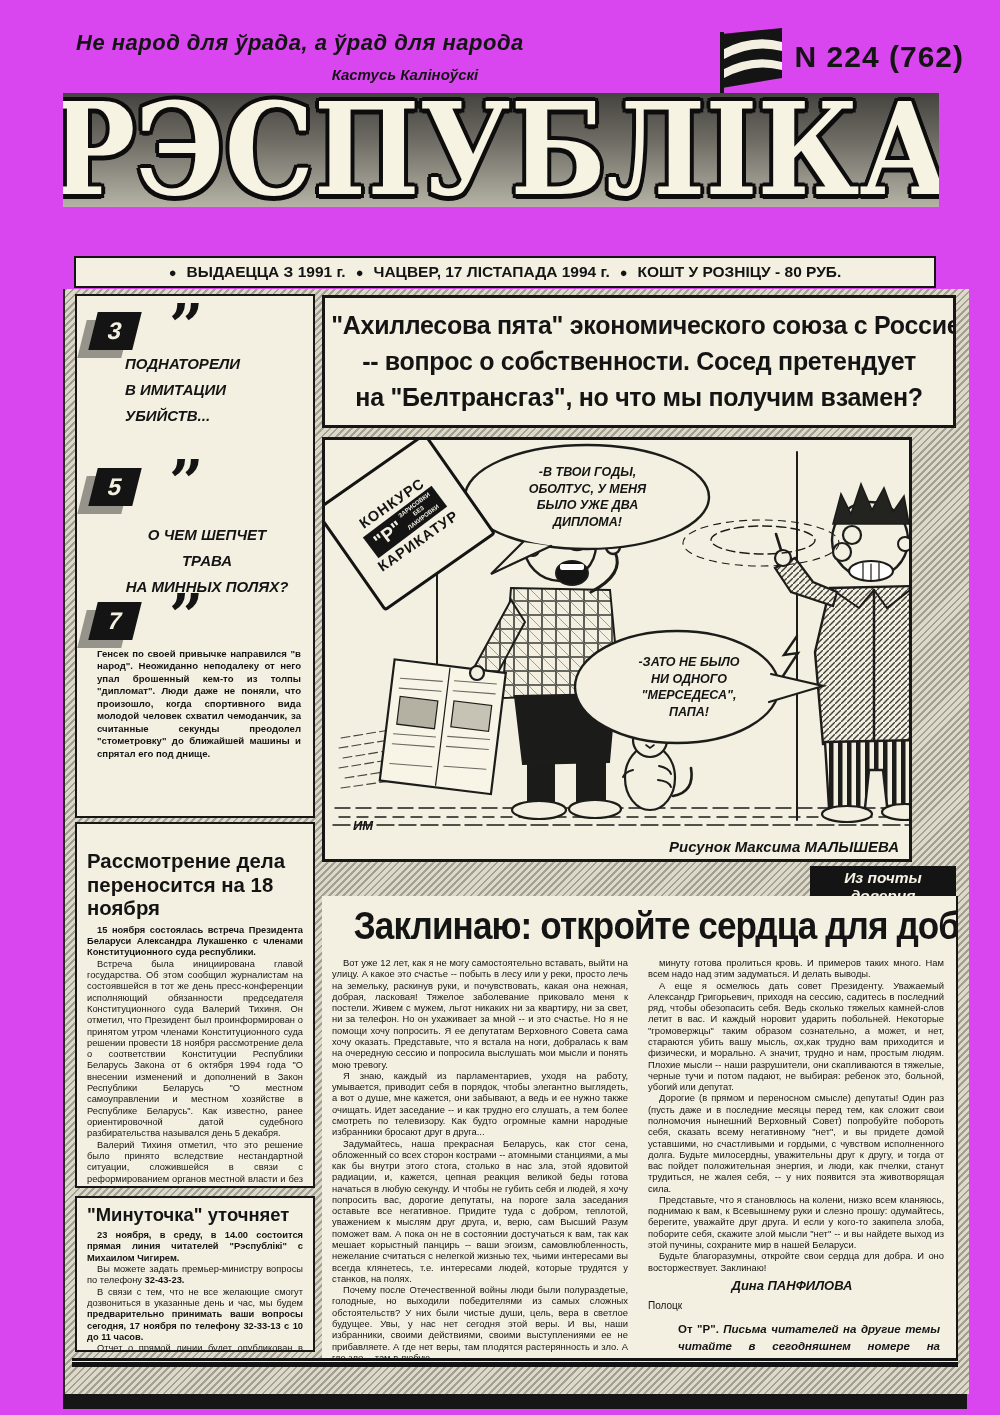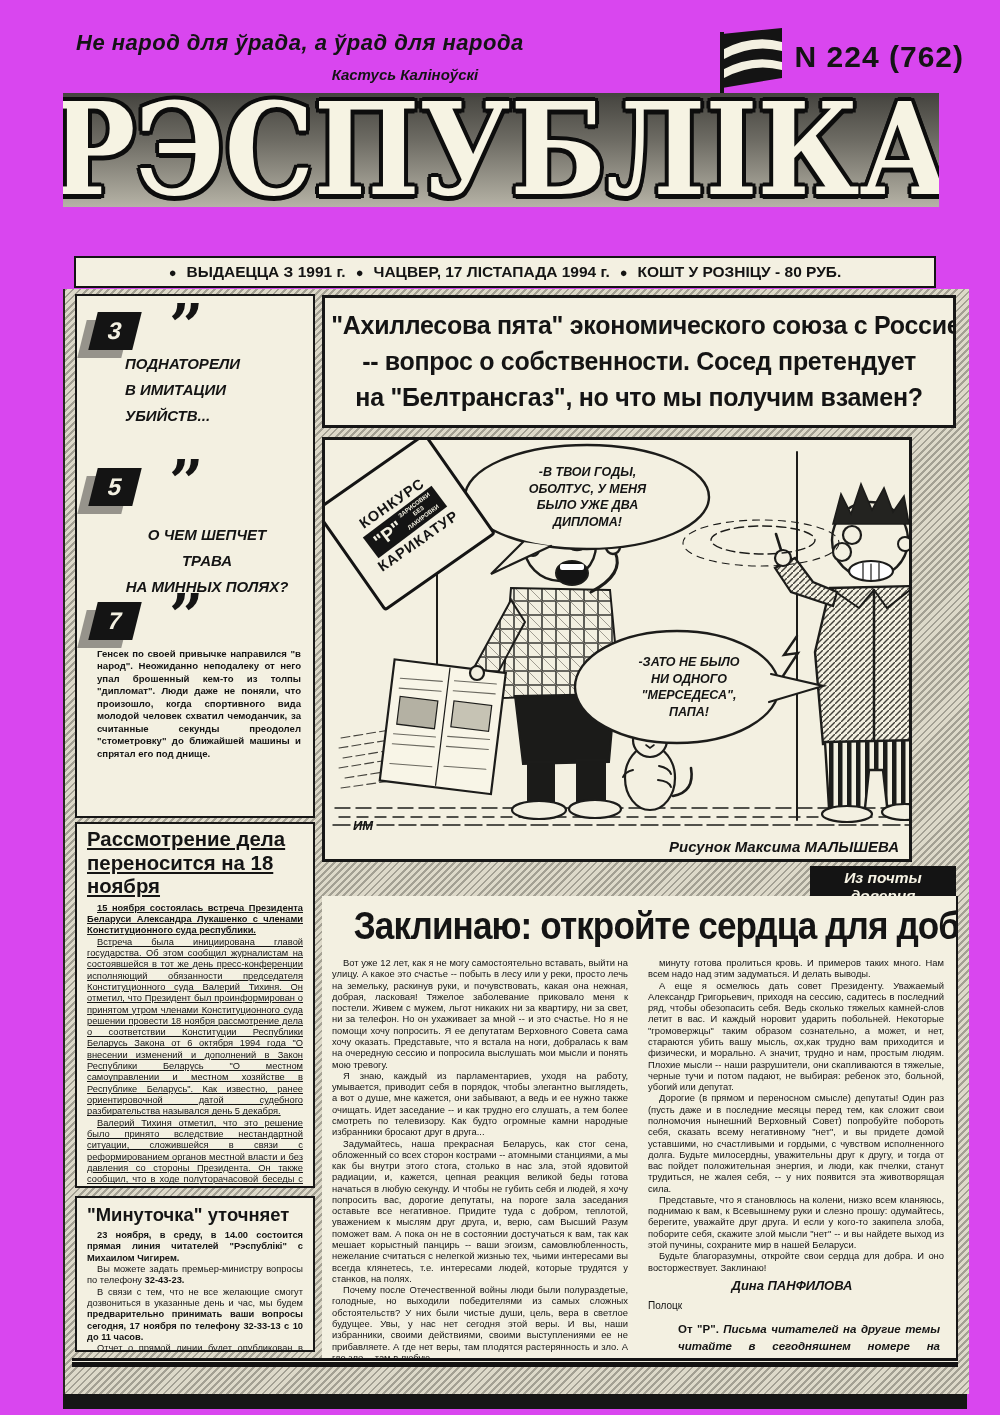--- a/index.html
+++ b/index.html
@@ -43,21 +43,21 @@
   .badge{position:absolute;width:44px;height:38px;background:#141414;color:#f3f0e1;font-weight:bold;
          font-size:24px;display:flex;align-items:center;justify-content:center;
          transform:skewX(-14deg);box-shadow:-9px 8px 0 #96938b;}
   .quote{position:absolute;font-family:"DejaVu Serif",serif;font-weight:bold;font-size:60px;line-height:.8;}
   .teaser-text{position:absolute;left:32px;width:196px;font-size:15px;line-height:1.72;font-weight:bold;
                font-style:italic;white-space:pre-line;}
   .teaser-para{position:absolute;left:20px;width:204px;font-size:9.6px;line-height:1.3;font-weight:bold;
                text-align:justify;}
 
   
-  .art1{left:75px;top:822px;width:240px;height:366px;padding:3px 10px;overflow:hidden;text-decoration:underline;}
+  .art1{left:75px;top:822px;width:240px;height:366px;padding:25px 10px;overflow:hidden;}
   .art1 h2{margin:0 0 5px 0;font-size:21px;line-height:1.12;transform:scaleX(.97);transform-origin:left;}
   .art2{left:75px;top:1196px;width:240px;height:156px;padding:6px 10px;overflow:hidden;}
   .art2 h2{margin:0 0 4px 0;font-size:19px;transform:scaleX(.97);transform-origin:left;}
   .small-body{font-size:9.3px;line-height:1.22;text-align:justify;}
   .small-body p{margin:0;text-indent:10px;}
   .small-body .lead{font-weight:bold;}
 
   
   .headline-box{left:322px;top:295px;width:634px;height:133px;border-width:3px;
                 display:flex;flex-direction:column;justify-content:center;gap:7px;overflow:hidden;}

